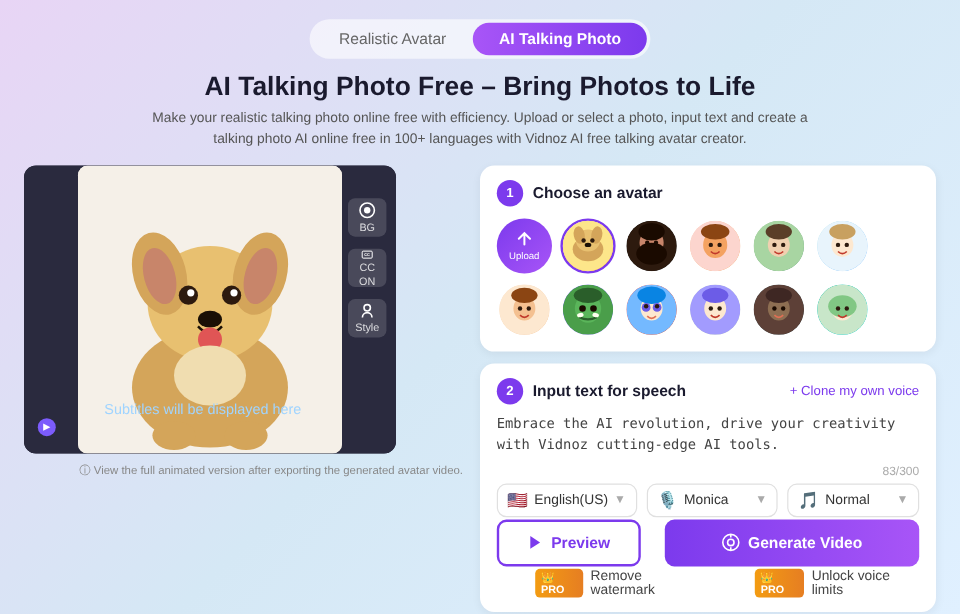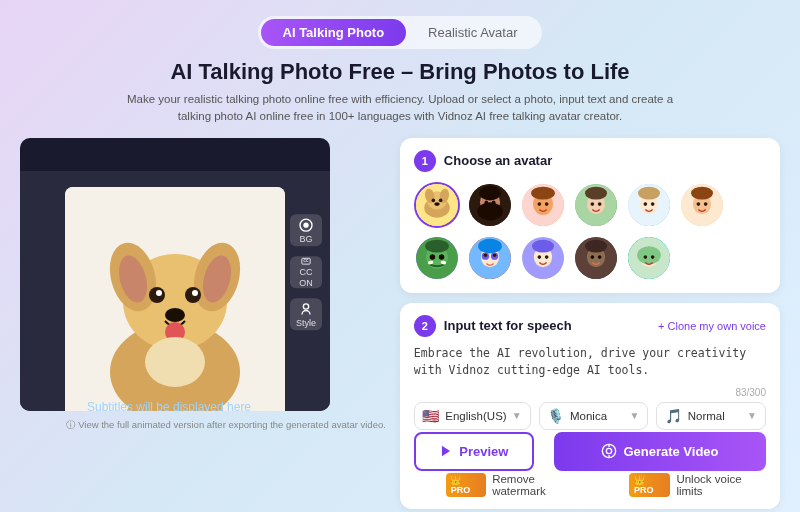--- a/index.html
+++ b/index.html
@@ -76,21 +76,20 @@
       flex-shrink: 0;
     }
     .left-panel-inner {
       width: 100%;
       height: 100%;
       position: relative;
       display: flex;
       align-items: center;
       justify-content: center;
       background: #2a2a3e;
-      margin-top: 33px;
     }
     .dog-image {
       width: 220px;
       height: 240px;
       background: linear-gradient(180deg, #f5f0e8 0%, #e8e0d0 100%);
       border-radius: 8px;
       position: relative;
       overflow: hidden;
     }
     
@@ -374,22 +373,22 @@
       display: flex;
       align-items: center;
       justify-content: center;
       font-size: 22px;
     }
   </style>
 </head>
 <body>
 
 <div class="tab-bar">
+  <button class="tab-item">Realistic Avatar</button>
   <button class="tab-item active">AI Talking Photo</button>
-  <button class="tab-item">Realistic Avatar</button>
 </div>
 
 <h1 class="header-title">AI Talking Photo Free – Bring Photos to Life</h1>
 <p class="header-subtitle">Make your realistic talking photo online free with efficiency. Upload or select a photo, input text and create a talking photo AI online free in 100+ languages with Vidnoz AI free talking avatar creator.</p>
 
 <div class="main-content">
 
   <div style="display:flex;flex-direction:column;gap:4px;">
     <div class="left-panel">
       <div class="left-panel-inner">
@@ -467,20 +466,26 @@
 
   <div class="right-panel">
 
     <div class="section-card">
       <div class="section-header">
         <div class="section-number">1</div>
         <span class="section-title">Choose an avatar</span>
       </div>
       <div class="avatar-grid">
 
+        <div class="upload-btn">
+          <svg width="16" height="16" viewBox="0 0 24 24" fill="white">
+              <path d="M12 5v14M5 12l7-7 7 7" stroke="white" stroke-width="2.5" fill="none" stroke-linecap="round"></path>
+            </svg>
+          <span style="font-size:8px;color:white;">Upload</span>
+        </div>
 
         <div class="avatar-item selected">
           <div class="av-face av1">
             <svg viewBox="0 0 46 46">
                 <rect width="46" height="46" rx="23" fill="#fde68a"></rect>
                 <ellipse cx="23" cy="26" rx="14" ry="11" fill="#d4a55a"></ellipse>
                 <ellipse cx="23" cy="18" rx="11" ry="10" fill="#e8c070"></ellipse>
                 <ellipse cx="15" cy="13" rx="5" ry="8" fill="#d4a55a" transform="rotate(-10,15,13)"></ellipse>
                 <ellipse cx="31" cy="13" rx="5" ry="8" fill="#d4a55a" transform="rotate(10,31,13)"></ellipse>
                 <circle cx="19" cy="18" r="2" fill="#2d1a0e"></circle>

